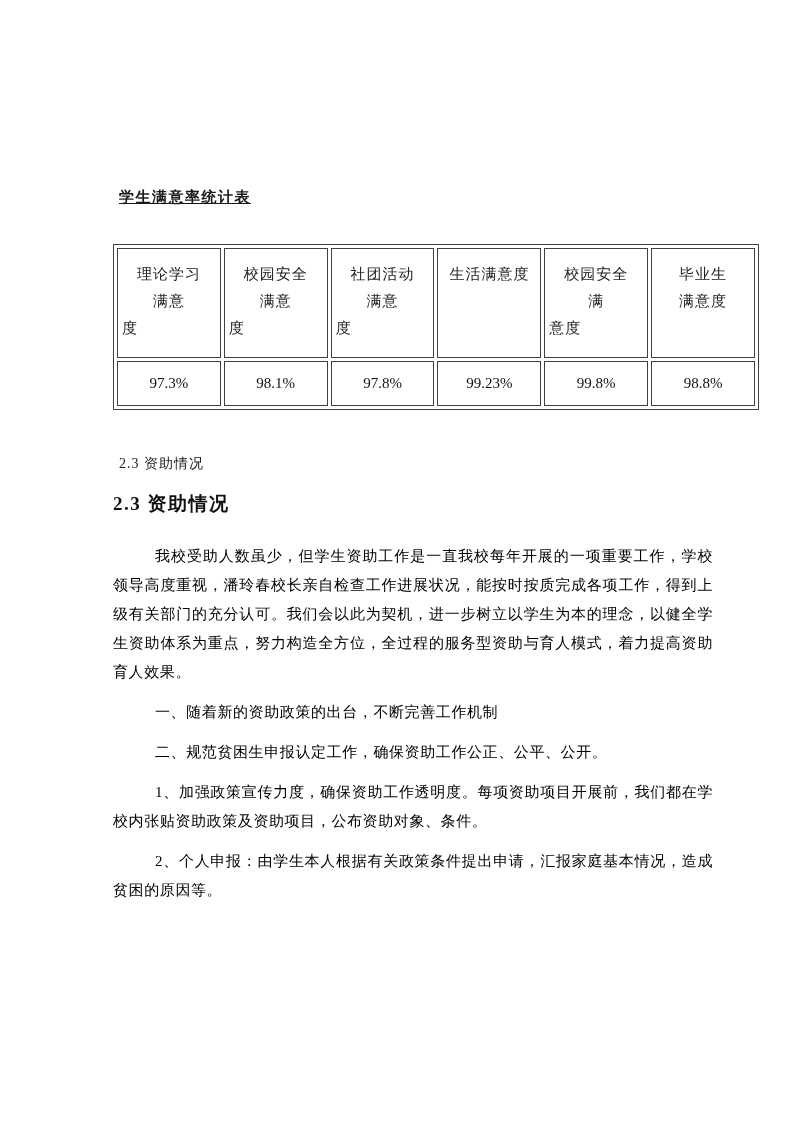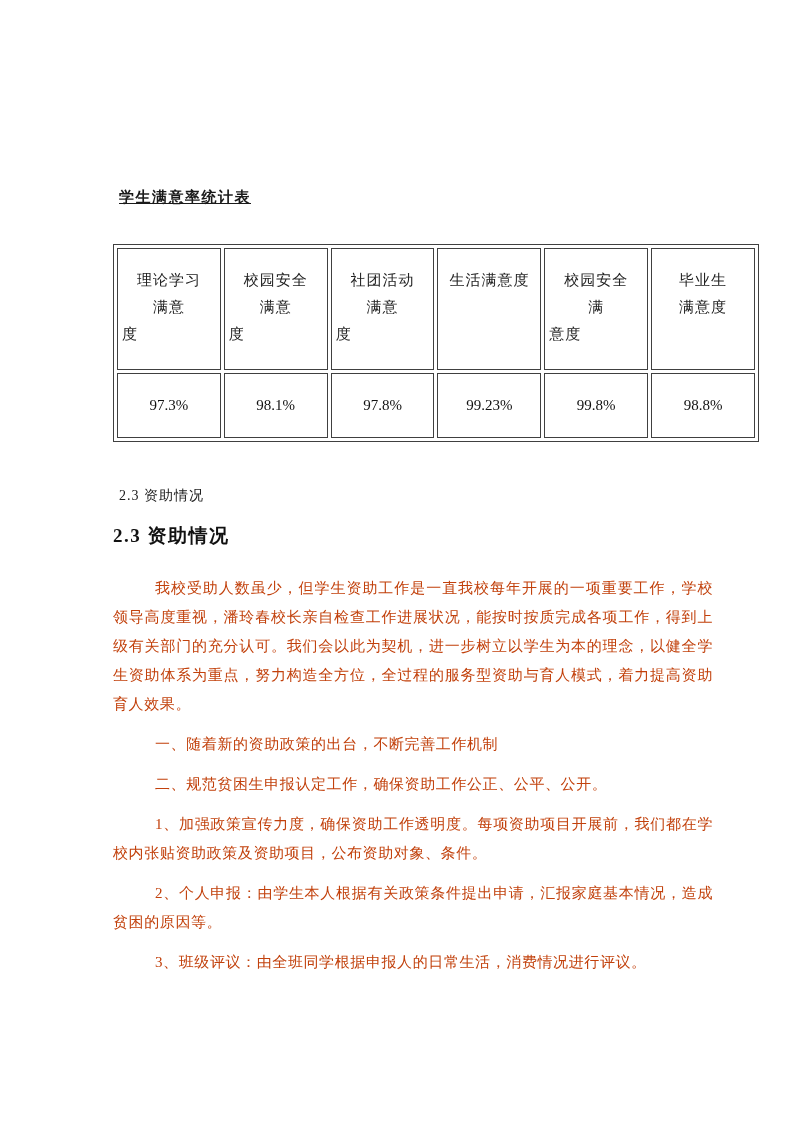--- a/index.html
+++ b/index.html
@@ -30,37 +30,37 @@
     border-spacing: 3px;
     border: 1px solid #404040;
     width: 646px;
     table-layout: fixed;
     background: #ffffff;
   }
   table.sat td { border: 1px solid #404040; background: #ffffff; }
   .hcell {
     height: 84px;
     vertical-align: top;
-    padding: 18px 4px;
+    padding: 12px 4px;
     font-size: 15px;
     letter-spacing: 1px;
     color: #222222;
   }
   .hcell span { display: block; line-height: 27px; min-height: 27px; }
   .hcell .l1 { text-align: center; }
   .hcell .l2 { text-align: center; }
   .hcell .l3 { text-align: left; }
   .hcell .c  { text-align: center; }
   .vcell {
     height: 25px;
     text-align: center;
     vertical-align: middle;
     font-size: 15px;
     color: #111111;
-    padding: 19px 2px;
+    padding: 9px 2px;
   }
 
   .subheading {
     margin: 44px 0 0 6px;
     font-size: 14px;
     font-weight: 400;
     line-height: 20px;
     letter-spacing: 1px;
     color: #1a1a1a;
   }
@@ -73,21 +73,21 @@
     color: #111111;
   }
   .body-p {
     width: 600px;
     margin: 0 0 11px 0;
     font-size: 15px;
     line-height: 29px;
     letter-spacing: 0.6px;
     text-align: justify;
     text-indent: 42px;
-    color: #c2410c;
+    color: #000000;
   }
 </style>
 </head>
 <body>
 
 <div class="page">
   <div class="doc">
 
     <h2 class="tbl-title">学生满意率统计表</h2>
 
@@ -137,16 +137,15 @@
     </table>
 
     <p class="subheading">2.3 资助情况</p>
     <h1 class="heading">2.3 资助情况</h1>
 
     <p class="body-p">我校受助人数虽少，但学生资助工作是一直我校每年开展的一项重要工作，学校领导高度重视，潘玲春校长亲自检查工作进展状况，能按时按质完成各项工作，得到上级有关部门的充分认可。我们会以此为契机，进一步树立以学生为本的理念，以健全学生资助体系为重点，努力构造全方位，全过程的服务型资助与育人模式，着力提高资助育人效果。</p>
     <p class="body-p">一、随着新的资助政策的出台，不断完善工作机制</p>
     <p class="body-p">二、规范贫困生申报认定工作，确保资助工作公正、公平、公开。</p>
     <p class="body-p">1、加强政策宣传力度，确保资助工作透明度。每项资助项目开展前，我们都在学校内张贴资助政策及资助项目，公布资助对象、条件。</p>
     <p class="body-p">2、个人申报：由学生本人根据有关政策条件提出申请，汇报家庭基本情况，造成贫困的原因等。</p>
-    <p class="body-p">3、班级评议：由全班同学根据申报人的日常生活，消费情况进行评议。</p>
 
   </div>
 </div>
 
 </body></html>

